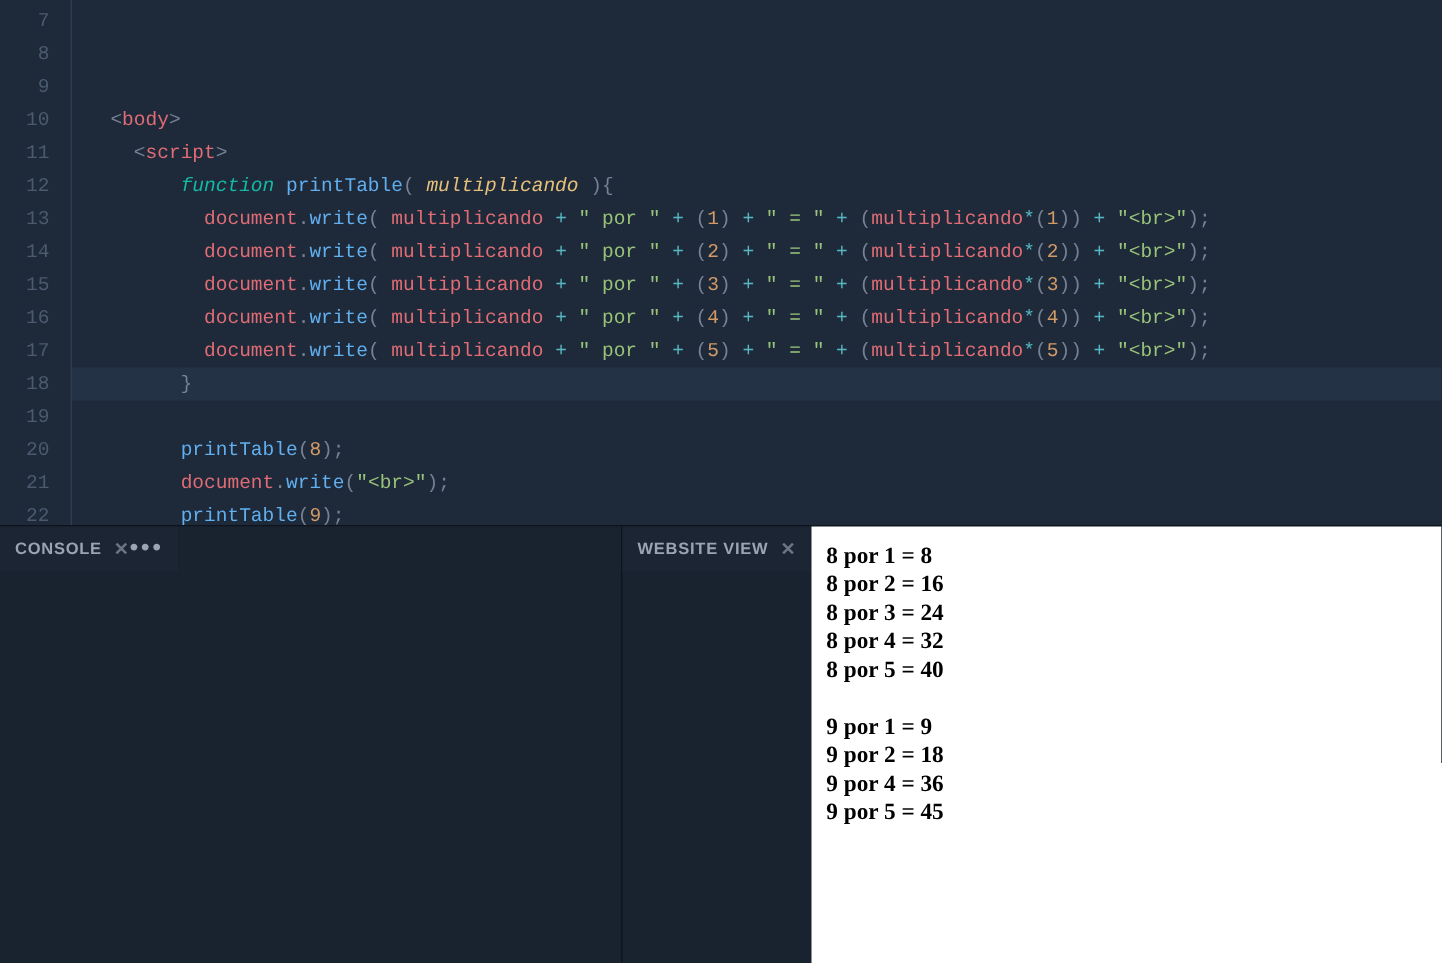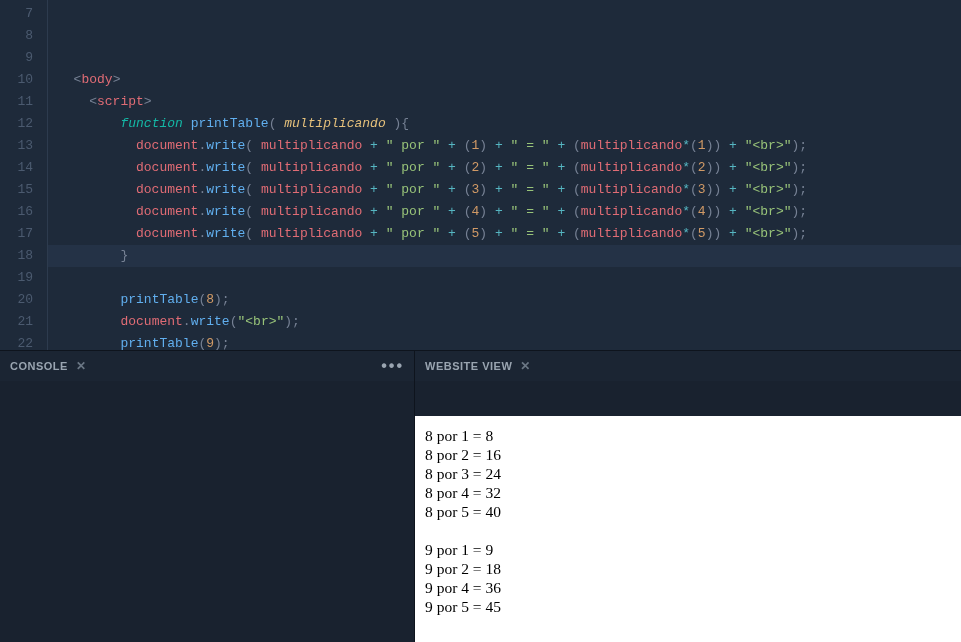--- a/index.html
+++ b/index.html
@@ -62,25 +62,25 @@
   .c-num   { color:#d19a66; }
 
   .bottom {
     flex:1;
     display:flex;
     border-top:1px solid #0e141d;
     background:#19222f;
   }
   .panel {
     display:flex;
-    flex-direction:column;
+    flex-direction:row;
     min-width:0;
   }
   .panel.console { flex:0 0 415px; border-right:1px solid #0e141d; }
-  .panel.website { flex:1;gap:35px; }
+  .panel.website { flex:1; }
   .panel-header {
     display:flex;
     align-items:center;
     justify-content:space-between;
     height:30px;
     padding:0 10px;
     font-family: "Segoe UI", Arial, sans-serif;
     font-size:11px;
     font-weight:700;
     letter-spacing:0.5px;
@@ -92,20 +92,21 @@
   .more { color:#9aa5b1; font-size:16px; letter-spacing:2px; cursor:pointer; }
   .website-body {
     flex:1;
     background:#ffffff;
     color:#000000;
     font-family: "Times New Roman", Times, serif;
     font-size:15.5px;
     line-height:19px;
     padding:10px 10px;
     overflow:auto;
+    font-weight:bold;
   }
   .website-body .out-line { display:block; }
   .website-body .blank { height:19px; }
   .console-body { flex:1; background:#19222f; }
 </style>
 </head>
 <body>
 
 <div class="editor-area">
   <div class="gutter">

